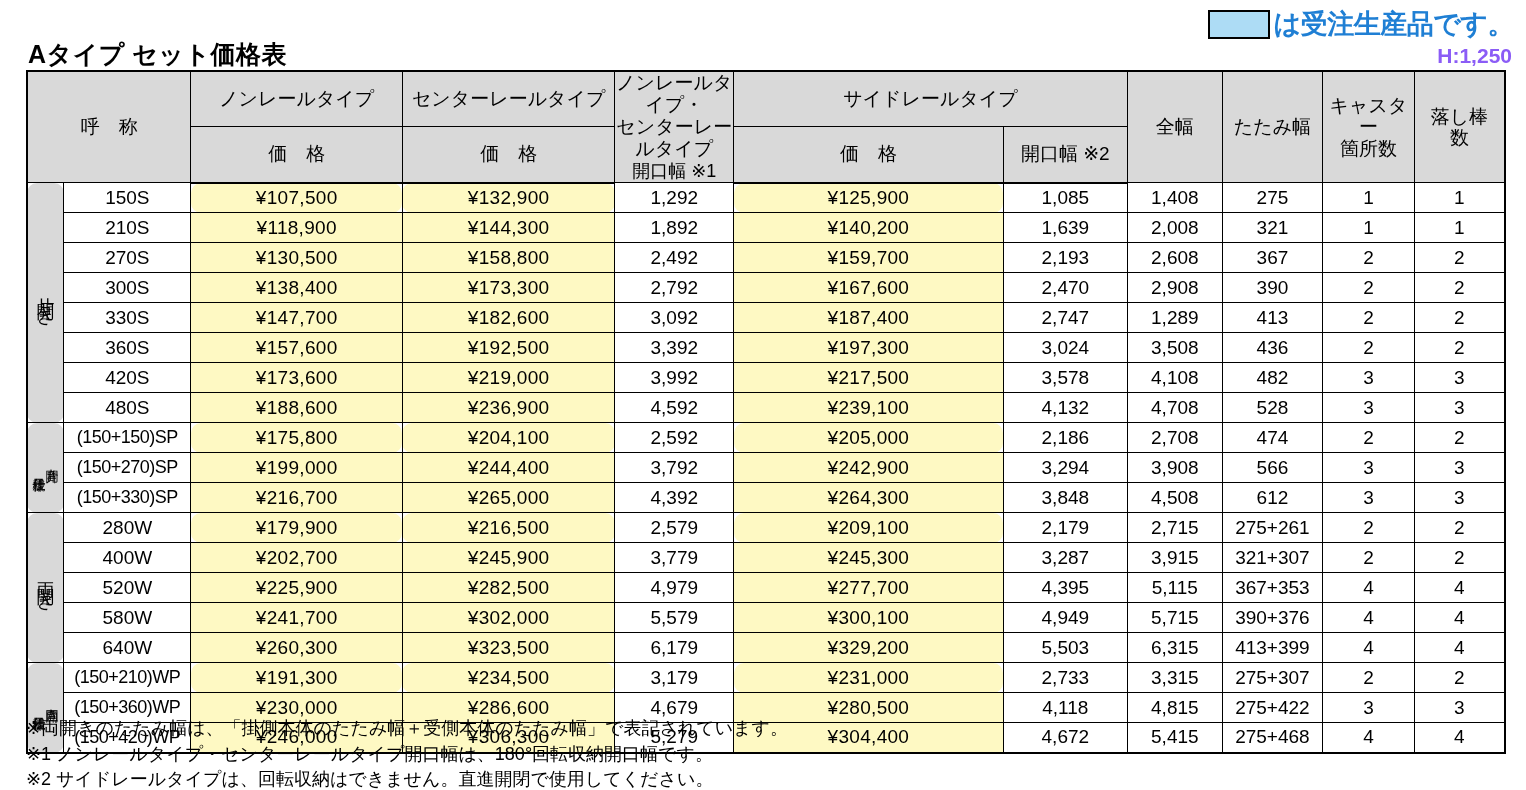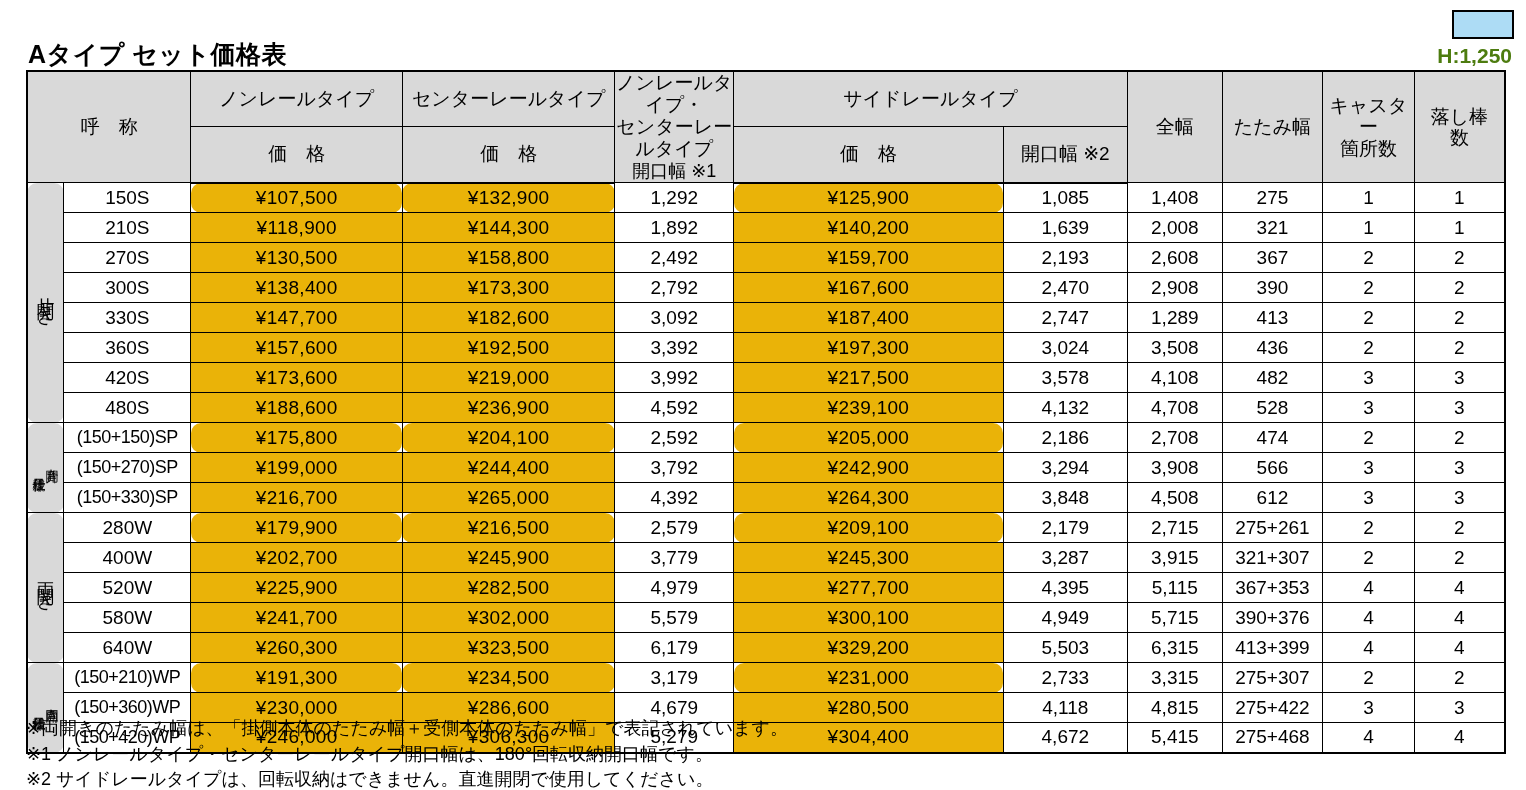--- a/index.html
+++ b/index.html
@@ -18,21 +18,21 @@
   .legend-row{display:flex;align-items:center;}
   .legend-swatch{
     width:58px;height:25px;background:#ADDCF5;border:2px solid #000;
     display:inline-block;
   }
   .legend-text{
     color:#1f7fd4;font-size:27px;font-weight:bold;margin-left:4px;letter-spacing:-0.5px;
     line-height:1;
   }
   .legend-h{
-    color:#4d7c0f;font-size:21px;font-weight:bold;margin-top:5px;margin-right:2px;
+    color:#8b5cf6;font-size:21px;font-weight:bold;margin-top:5px;margin-right:2px;
   }
   .title{
     position:absolute;left:28px;top:38px;
     font-size:25px;font-weight:bold;letter-spacing:0.5px;
   }
   table.price{
     position:absolute;left:26px;top:70px;
     border-collapse:collapse;
     table-layout:fixed;
     width:1480px;
@@ -67,38 +67,39 @@
   .vtext{
     writing-mode:vertical-rl;
     text-orientation:upright;
     font-size:18px;
     letter-spacing:6px;
     line-height:1;
   }
   .vtext.small{font-size:13px;letter-spacing:0px;}
   .name{width:118px;font-size:19px;}
   .name.small{font-size:18px;letter-spacing:-0.5px;}
-  .price-cell{background:#eab308;font-weight:bold;font-size:20px;letter-spacing:0.3px;margin-top:17px;}
+  .price-cell{background:#fef9c3;font-weight:bold;font-size:20px;letter-spacing:0.3px;margin-top:17px;}
   .num{font-size:19px;}
   .grp-top td{border-top:2.5px solid #000;border-radius:10px;}
   table.price{border:2.5px solid #000;}
   thead tr:last-child th{border-bottom:2.5px solid #000;}
   tbody tr:last-child td{border-bottom:2.5px solid #000;}
   .notes{
     position:absolute;left:26px;top:716px;
     font-size:18px;line-height:1.42;
   }
   .notes div{white-space:nowrap;}
 </style>
 </head>
 <body>
 
 <div class="legend">
   <div class="legend-row">
     <span class="legend-swatch"></span>
+    <span class="legend-text">は受注生産品です。</span>
   </div>
   <div class="legend-h">H:1,250</div>
 </div>
 
 <div class="title">Aタイプ セット価格表</div>
 
 <table class="price">
   <colgroup>
     <col style="width:34px">
     <col style="width:118px">

